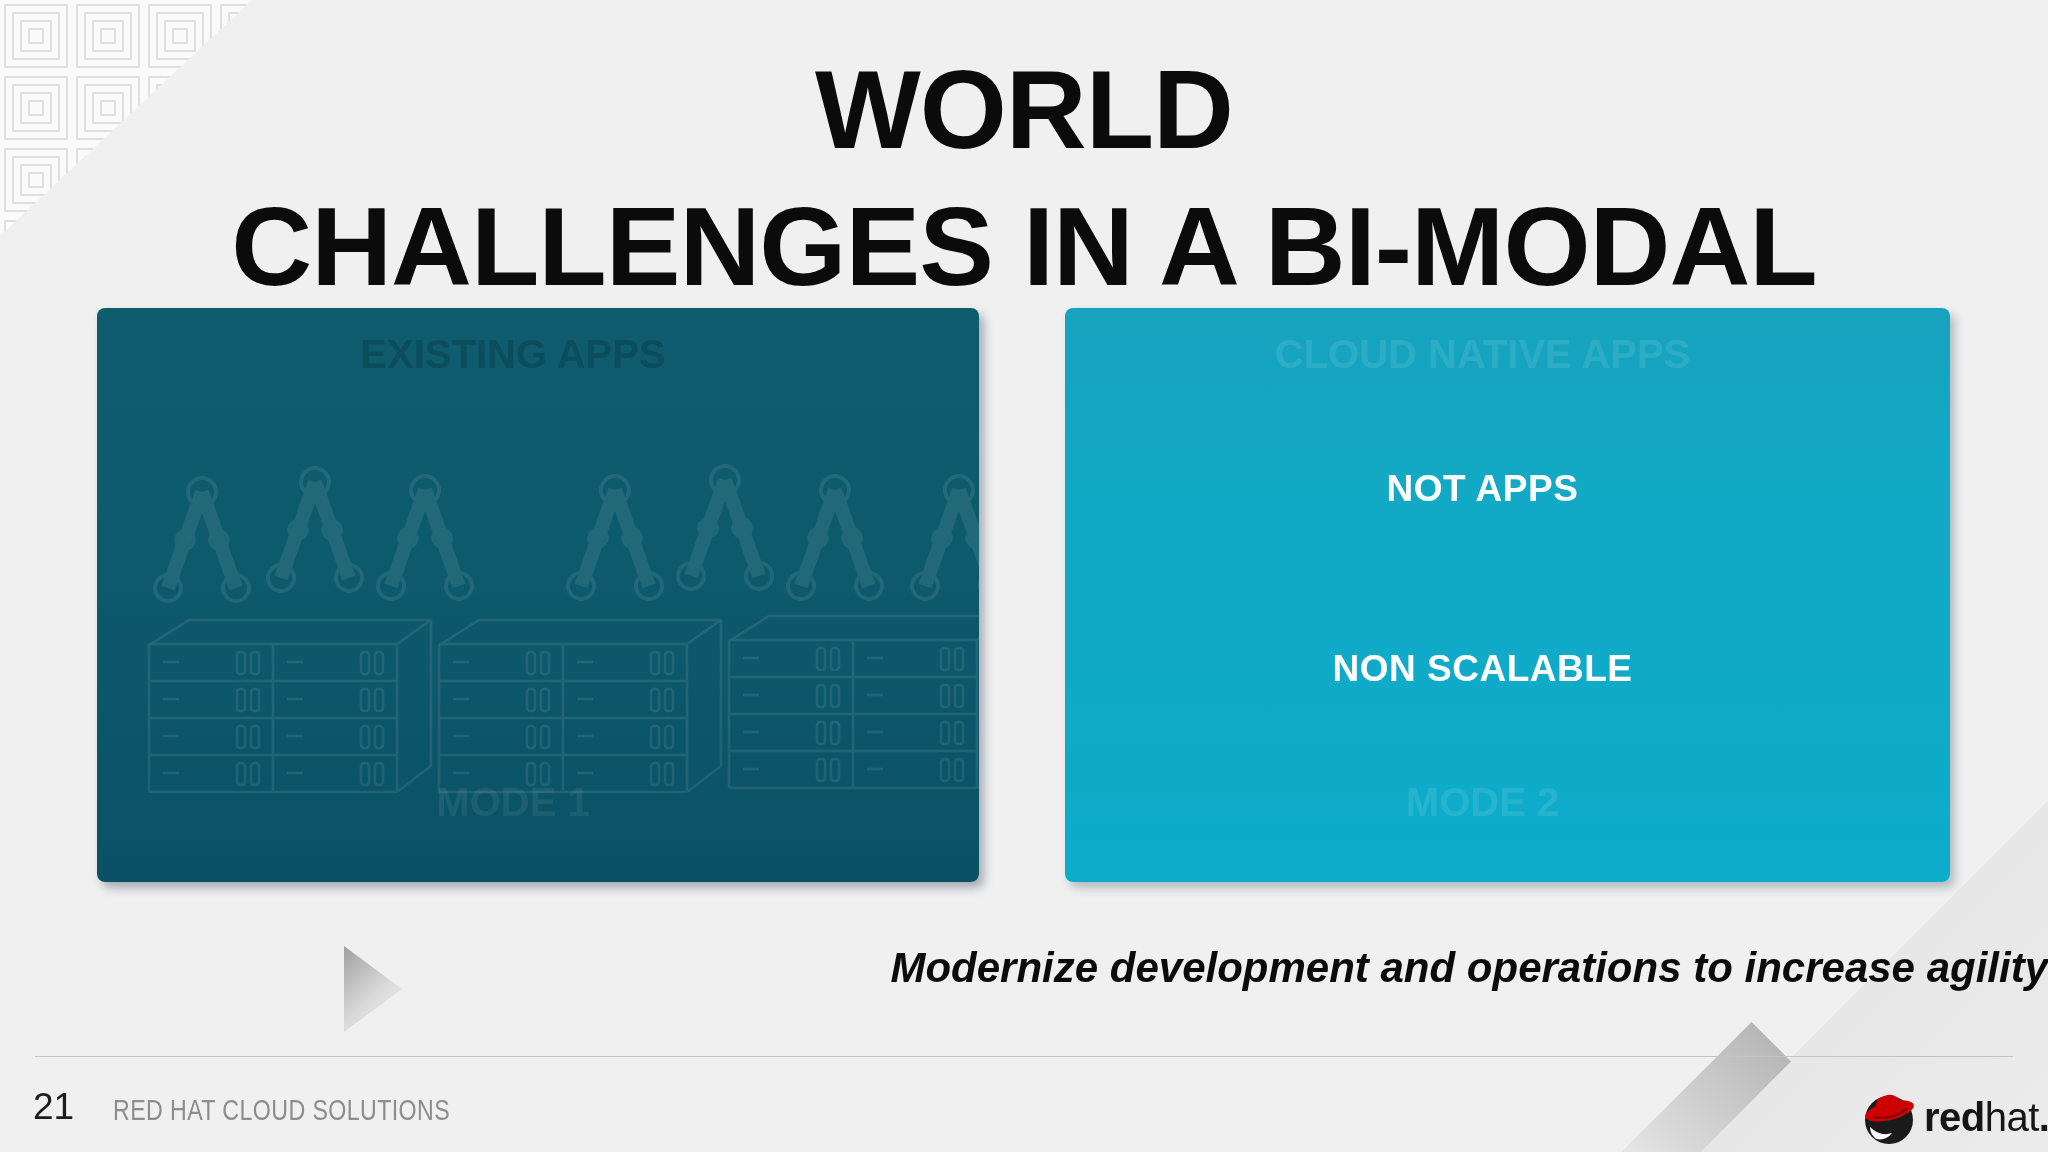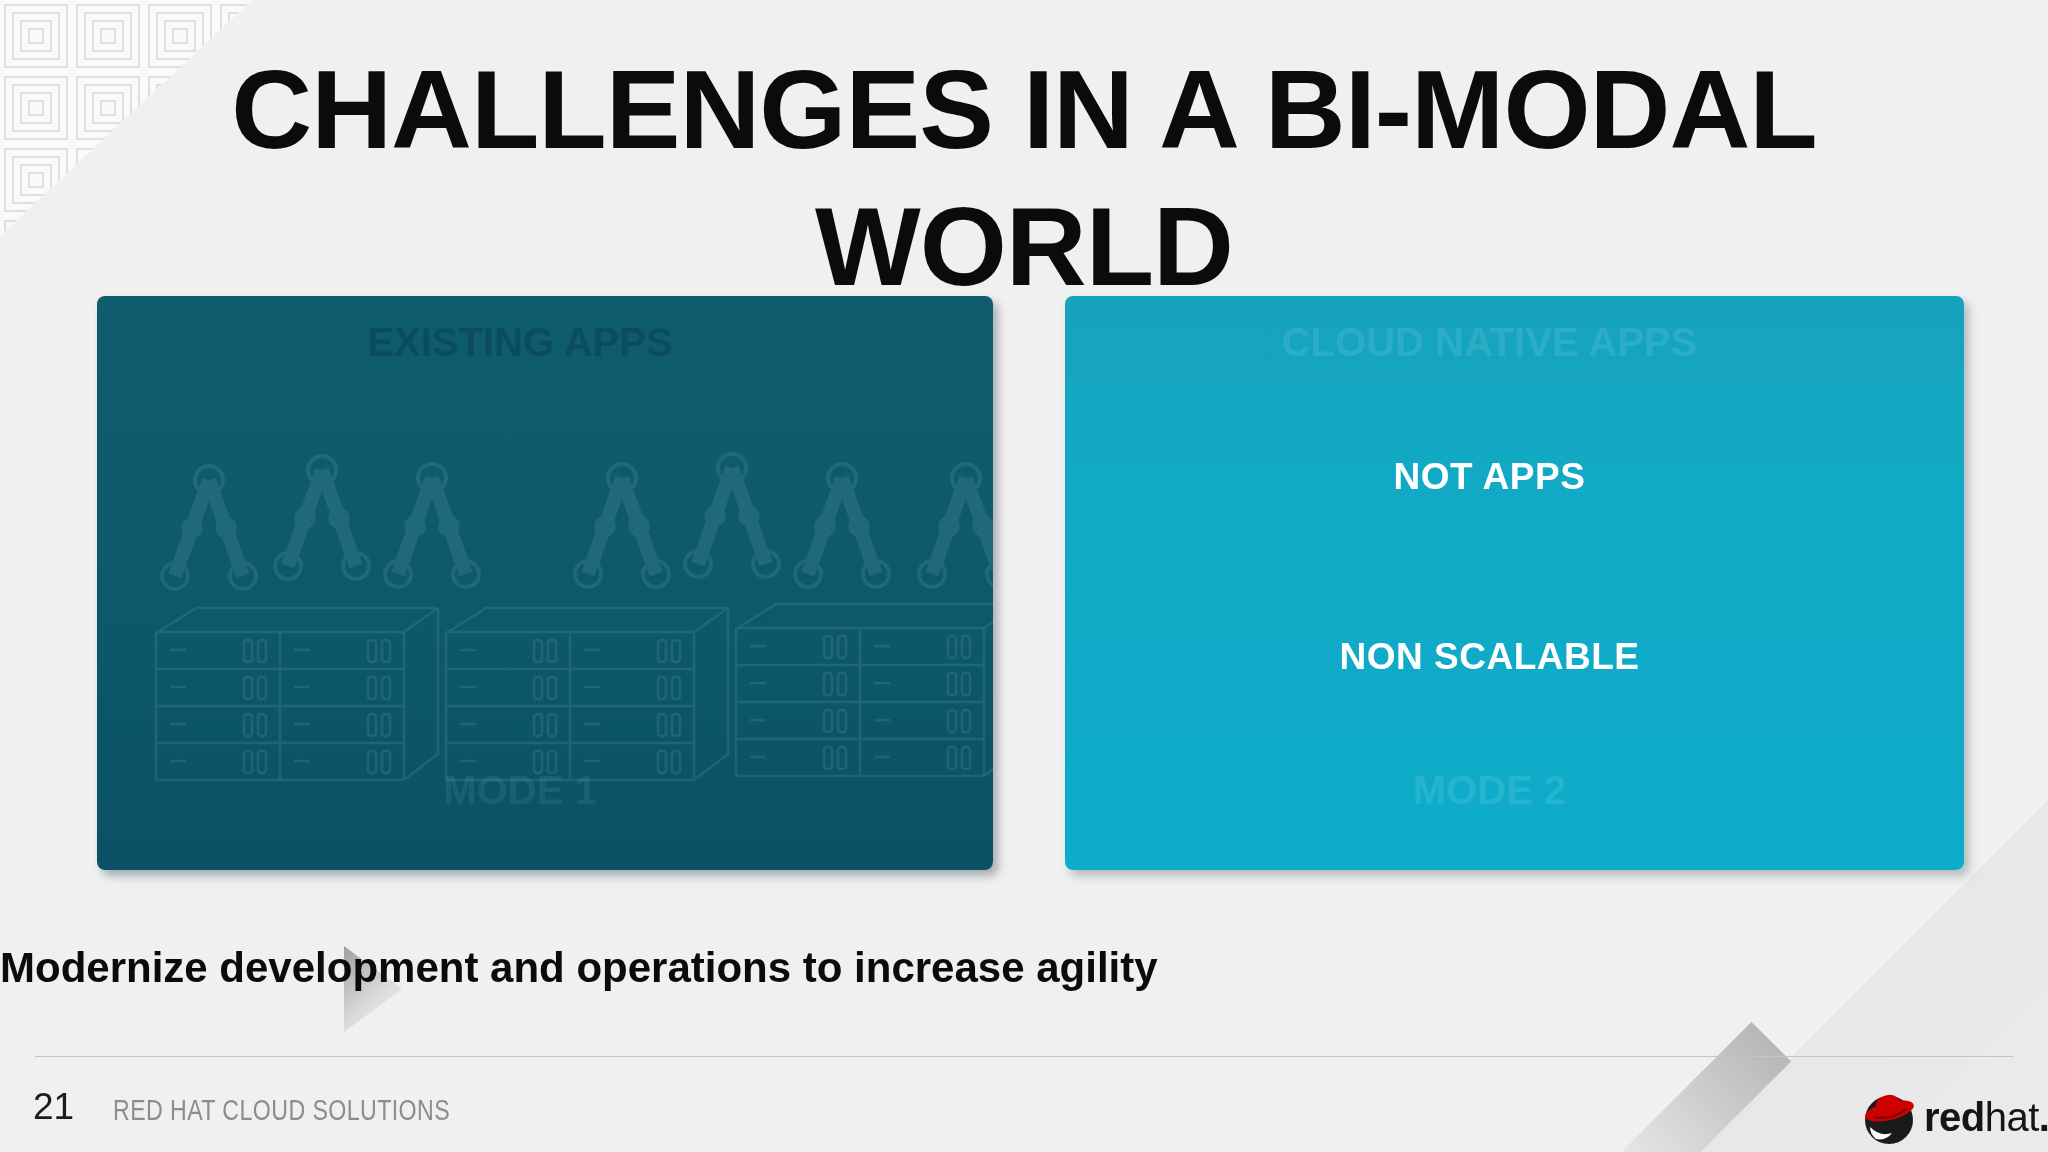--- a/index.html
+++ b/index.html
@@ -29,23 +29,22 @@
   }
   
   .title{
     position:absolute;left:0;top:42px;width:100%;
     text-align:center;color:#0b0b0b;
     font-size:112px;line-height:1.22;font-weight:700;letter-spacing:-1px;
     z-index:2;
   }
   
   .panel{
-    position:absolute;top:296px;height:574px;border-radius:8px;
+    position:absolute;top:308px;height:574px;border-radius:8px;
     z-index:2;
-    padding-left:14px;
   }
   .panel-left{
     left:97px;width:882px;
     background:linear-gradient(180deg,#0e5c6e 0%,#0d5a6c 45%,#0b5165 100%);
     box-shadow:5px 6px 10px rgba(30,50,60,0.35);
   }
   .panel-right{
     left:1065px;width:885px;
     background:linear-gradient(180deg,#17a2bd 0%,#12a9c5 30%,#0daccb 100%);
     box-shadow:5px 6px 10px rgba(30,50,60,0.28);
@@ -57,22 +56,22 @@
   .panel-left  .ghost-header{color:rgba(0,0,0,0.16);}
   .panel-right .ghost-header{color:rgba(255,255,255,0.10);}
   .panel-label-1{top:160px;font-size:37px;color:#ffffff;letter-spacing:0.5px;}
   .panel-label-2{top:340px;font-size:37px;color:#ffffff;letter-spacing:0.5px;}
   .ghost-footer{top:472px;font-size:40px;}
   .panel-left  .ghost-footer{color:rgba(255,255,255,0.07);}
   .panel-right .ghost-footer{color:rgba(255,255,255,0.10);}
   .watermarks{position:absolute;left:0;top:0;width:100%;height:100%;border-radius:8px;overflow:hidden;}
   
   .callout-text{
-    position:absolute;left:0;top:944px;width:100%;text-align:left;
-    font-size:42px;font-weight:700;color:#0b0b0b;z-index:2;
+    position:absolute;left:0;top:944px;width:100%;text-align:right;
+    font-size:42px;font-weight:700;color:#0b0b0b;z-index:2;font-style:italic;
   }
   .callout-chevron{
     position:absolute;left:344px;top:946px;width:58px;height:86px;
     background:linear-gradient(135deg,#9f9f9f 0%,#d9d9d9 55%,#f3f3f3 100%);
     clip-path:polygon(0 0,100% 50%,0 100%);
     z-index:2;
   }
   
   .footer-divider{
     position:absolute;left:35px;top:1056px;width:1978px;height:1px;
@@ -113,22 +112,22 @@
       </defs>
       <rect width="252" height="236" fill="#fafafa"></rect>
       <rect width="252" height="236" fill="url(#sq)"></rect>
     </svg>
   </div>
 
   <div class="decor-band-light"></div>
   <div class="decor-band-dark"></div>
 
   <div class="title">
+    <div>WORLD</div>
     <div>CHALLENGES IN A BI-MODAL</div>
-    <div>WORLD</div>
   </div>
 
   <div class="panel panel-left">
     <svg class="watermarks" viewBox="0 0 882 574" xmlns="http://www.w3.org/2000/svg">
       <defs>
         <g id="aicon" fill="none" stroke="#ffffff">
           <path d="M50 24 L16 120" stroke-width="14"></path>
           <path d="M50 24 L84 120" stroke-width="14"></path>
           <circle cx="50" cy="24" r="14" stroke-width="4"></circle>
           <circle cx="16" cy="120" r="13" stroke-width="4"></circle>

